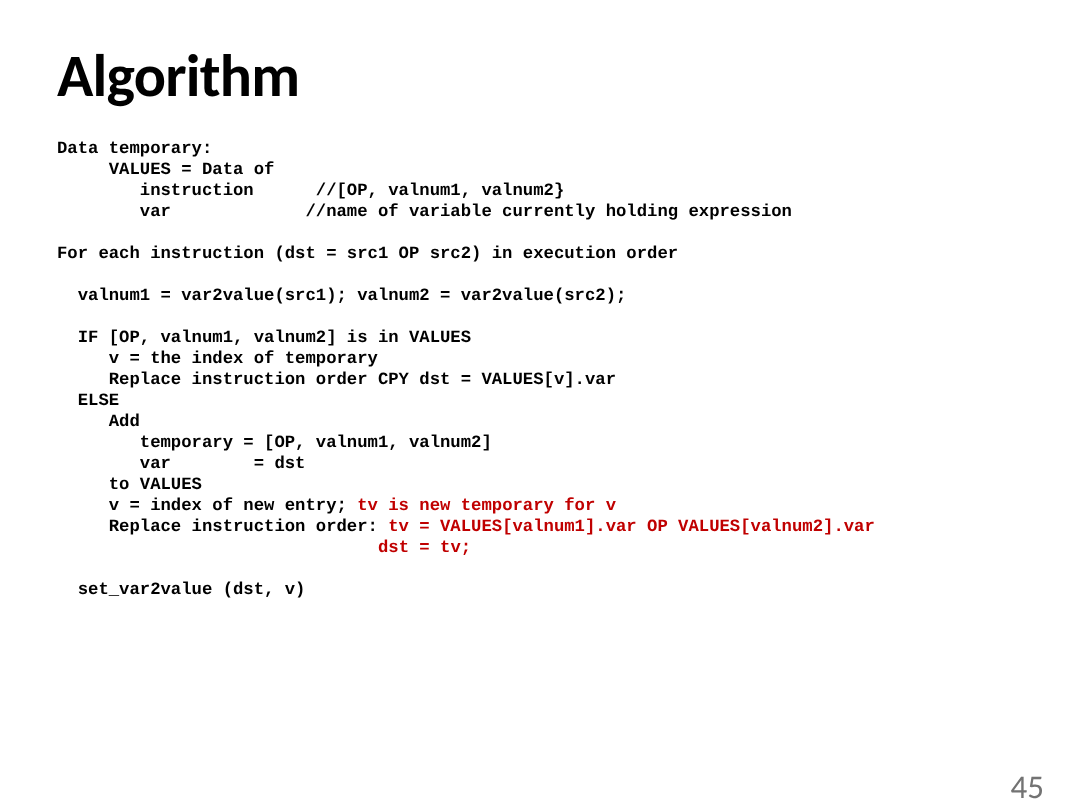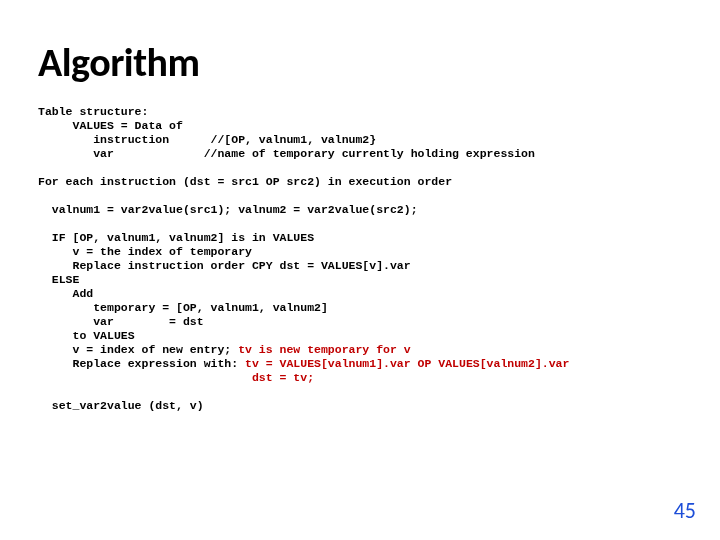--- a/index.html
+++ b/index.html
@@ -17,67 +17,67 @@
     box-sizing: border-box;
     width: 720px;
     height: 540px;
     padding: 18px 38px 0 38px;
     position: relative;
   }
   .title {
     font-size: 40px;
     font-weight: 700;
     letter-spacing: -0.5px;
-    margin: 20px 0 18px 0;
+    margin: 8px 0 18px 0;
     color: #000;
   }
   .code {
     font-family: "Courier New", Courier, monospace;
     font-size: 11.5px;
     line-height: 1.22;
     font-weight: bold;
     white-space: pre;
     color: #000;
   }
   .hl {
     color: #c00000;
     margin-top: 35px;
   }
   .pagenum {
     position: absolute;
     right: 24px;
-    bottom: 16px;
+    bottom: 2px;
     font-size: 22px;
-    color: #1d4ed8;
+    color: #737373;
     font-family: "Calibri", "Arial", sans-serif;
   }
 </style>
 </head>
 <body>
 
 <div class="slide">
   <div class="title">Algorithm</div>
 
-  <div class="code"><span>Table structure:</span>
+  <div class="code"><span>Data temporary:</span>
 <span>     VALUES = Data of</span>
 <span>        instruction      //[OP, valnum1, valnum2}</span>
-<span>        var             //name of temporary currently holding expression</span>
+<span>        var             //name of variable currently holding expression</span>
 <span></span>
 <span>For each instruction (dst = src1 OP src2) in execution order</span>
 <span></span>
 <span>  valnum1 = var2value(src1); valnum2 = var2value(src2);</span>
 <span></span>
 <span>  IF [OP, valnum1, valnum2] is in VALUES</span>
 <span>     v = the index of temporary</span>
 <span>     Replace instruction order CPY dst = VALUES[v].var</span>
 <span>  ELSE</span>
 <span>     Add</span>
 <span>        temporary = [OP, valnum1, valnum2]</span>
 <span>        var        = dst</span>
 <span>     to VALUES</span>
 <span>     v = index of new entry;</span><span class="hl"> tv is new temporary for v</span>
-<span>     Replace expression with:</span><span class="hl"> tv = VALUES[valnum1].var OP VALUES[valnum2].var</span>
+<span>     Replace instruction order:</span><span class="hl"> tv = VALUES[valnum1].var OP VALUES[valnum2].var</span>
 <span>                              </span><span class="hl"> dst = tv;</span>
 <span></span>
 <span>  set_var2value (dst, v)</span></div>
 
   <div class="pagenum">45</div>
 </div>
 
 </body></html>

